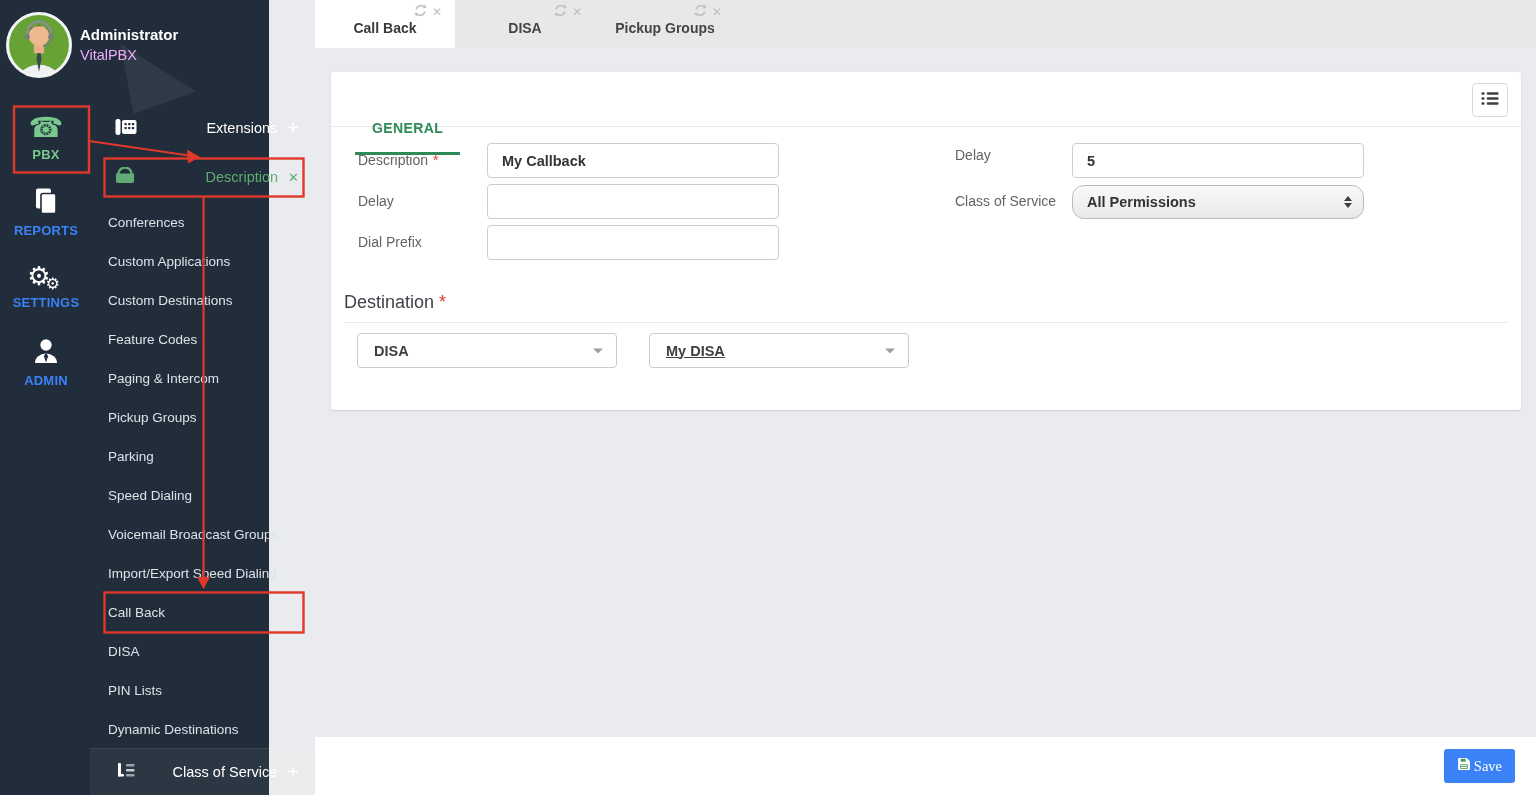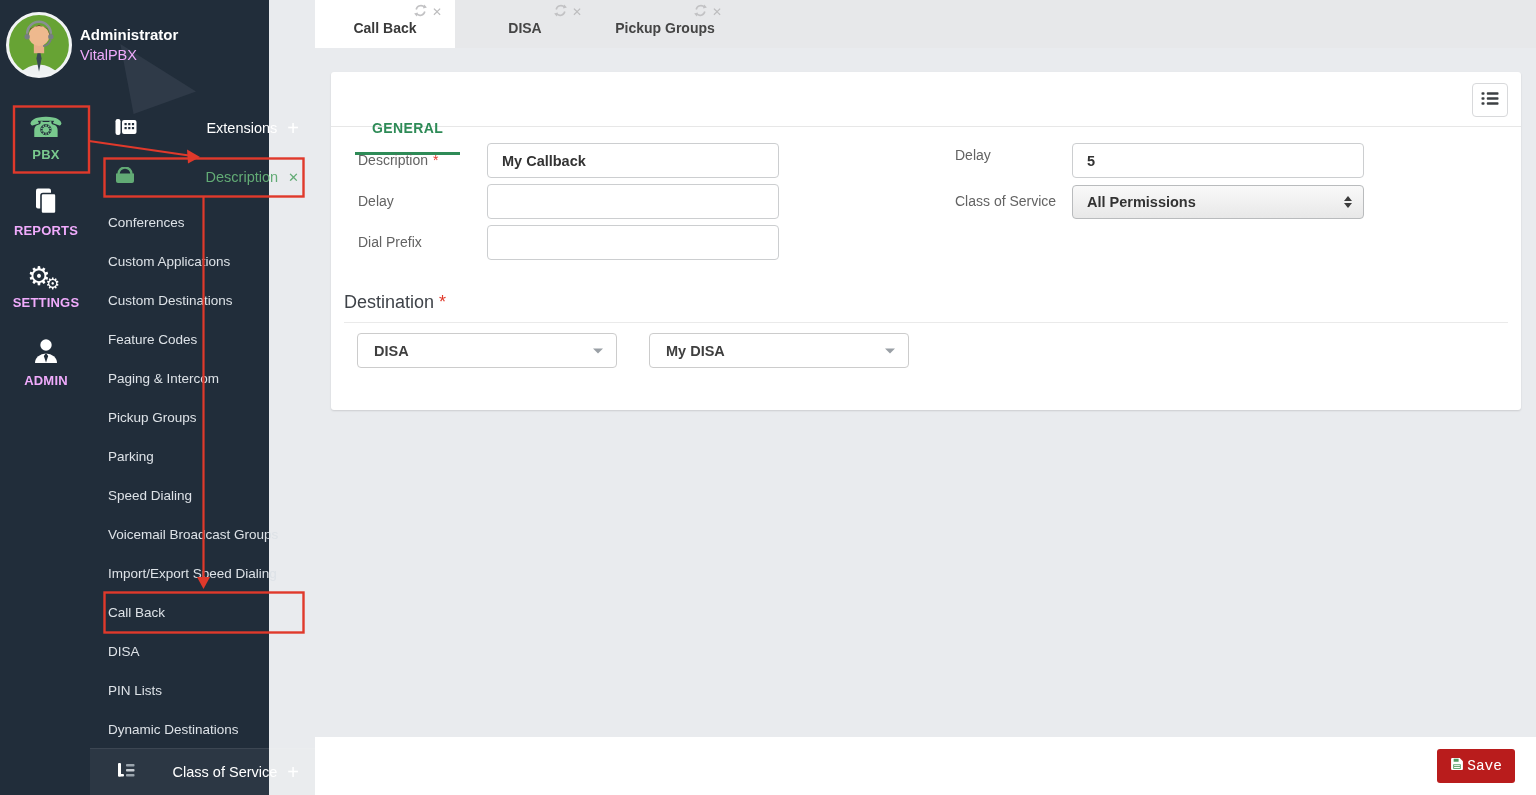--- a/index.html
+++ b/index.html
@@ -8,21 +8,21 @@
 
   
   .sidebar { position:absolute; left:0; top:0; width:269px; height:795px; background:#212d3a; z-index:5; }
   .tri-watermark { position:absolute; left:118px; top:44px; width:78px; height:70px; background:#2f3a48; clip-path:polygon(3% 0, 100% 68%, 20% 100%); }
   .avatar-wrap { position:absolute; left:6px; top:12px; width:66px; height:66px; }
   .user-name { position:absolute; left:80px; top:26px; font-size:15px; font-weight:bold; color:#ffffff; }
   .user-org  { position:absolute; left:80px; top:47px; font-size:14.5px; color:#f0abfc; }
 
   .rail-item { position:absolute; left:0; width:92px; text-align:center; }
   .rail-item .glyph { display:block; height:32px; line-height:32px; font-size:28px; }
-  .rail-item .rlabel { display:block; margin-top:3px; font-size:13px; font-weight:bold; letter-spacing:.2px; color:#f0abfc; }
+  .rail-item .rlabel { display:block; margin-top:3px; font-size:13px; font-weight:bold; letter-spacing:.2px; color:#3b82f6; }
   .rail-pbx { top:112px; } .rail-pbx .glyph, .rail-pbx .rlabel { color:#79c98e; }
   .rail-reports { top:188px; } .rail-settings { top:260px; } .rail-admin { top:338px; }
   .gear-big { font-size:26px; color:#fff; }
   .gear-small { font-size:16px; color:#fff; position:relative; left:-5px; top:4px; }
 
   .panel-row { position:absolute; left:90px; width:225px; display:flex; align-items:center; gap:10px; padding:0 16px 0 25px; color:#fff; font-size:14.5px;text-align:right; }
   .ext-row { top:112px; height:32px; }
   .apps-row { top:158px; height:38px; color:#62ab75; }
   .row-label { flex:1; }
   .plus-glyph { font-size:20px; font-weight:300; color:#fff; }
@@ -50,34 +50,34 @@
   .list-btn { position:absolute; right:13px; top:11px; width:36px; height:34px; background:#fff; border:1px solid #d8d9db; border-radius:4px; display:flex; align-items:center; justify-content:center; cursor:pointer; }
 
   .f-label { position:absolute; height:35px; line-height:35px; font-size:14px; color:#636363; }
   .f-label .req, .dest-head .req { color:#e0392b; margin-left:5px; }
   .f-input { position:absolute; height:35px; width:292px; border:1px solid #ccced0; border-radius:4px; padding:0 14px; font-family:inherit; font-size:14.5px; font-weight:bold; color:#333; background:#fff; outline:none; }
   .lbl-desc { left:27px; top:71px; }  .inp-desc { left:156px; top:71px; }
   .lbl-num  { left:27px; top:112px; } .inp-num  { left:156px; top:112px; }
   .lbl-pref { left:27px; top:153px; } .inp-pref { left:156px; top:153px; }
   .lbl-delay{ left:624px; top:66px; } .inp-delay{ left:741px; top:71px; }
   .lbl-cos  { left:624px; top:112px; }
-  .sel-cos { position:absolute; left:741px; top:113px; width:292px; height:34px; background:linear-gradient(#f9f9f9,#e8e8e8); border:1px solid #b9bbbd; border-radius:4px; display:flex; align-items:center; padding:0 14px; font-size:14.5px; font-weight:bold; color:#333; cursor:pointer; }
+  .sel-cos { position:absolute; left:741px; top:113px; width:292px; height:34px; background:linear-gradient(#f9f9f9,#e8e8e8); border:1px solid #b9bbbd; border-radius:12px; display:flex; align-items:center; padding:0 14px; font-size:14.5px; font-weight:bold; color:#333; cursor:pointer; }
   .sel-arrows { position:absolute; right:11px; top:50%; transform:translateY(-50%); display:flex; flex-direction:column; gap:2px; }
   .arr-up { width:0; height:0; border-left:4px solid transparent; border-right:4px solid transparent; border-bottom:5px solid #3c3c3c; }
   .arr-down { width:0; height:0; border-left:4px solid transparent; border-right:4px solid transparent; border-top:5px solid #3c3c3c; }
 
   .dest-head { position:absolute; left:13px; top:220px; font-size:18px; color:#3f4349; }
   .dest-divider { position:absolute; left:13px; right:13px; top:250px; border-top:1px solid #eaeaea; }
   .dropdown { position:absolute; top:261px; width:260px; height:35px; border:1px solid #cccccc; border-radius:4px; background:#fff; display:flex; align-items:center; padding:0 16px; font-size:14.5px; font-weight:bold; color:#3f3f3f; cursor:pointer; }
-  .dd-type { left:26px; } .dd-target { left:318px; }
+  .dd-type { left:26px; } .dd-target { left:318px;text-decoration:underline; }
   .dd-caret { position:absolute; right:13px; top:50%; transform:translateY(-50%); width:0; height:0; border-left:5px solid transparent; border-right:5px solid transparent; border-top:5px solid #9aa0a6; }
 
   
   .footer { position:absolute; left:315px; top:737px; width:1221px; height:58px; background:#ffffff; }
-  .save-btn { position:absolute; right:21px; top:12px; height:34px; padding:0 13px; background:#b91c1c; color:#fff; border:none; border-radius:3px; font-family:Liberation Mono, monospace; font-size:14.5px; display:inline-flex; align-items:center; gap:3px; cursor:pointer; }
+  .save-btn { position:absolute; right:21px; top:12px; height:34px; padding:0 13px; background:#3b82f6; color:#fff; border:none; border-radius:3px; font-family:Liberation Serif, serif; font-size:14.5px; display:inline-flex; align-items:center; gap:3px; cursor:pointer; }
 </style>
 </head>
 <body>
 
 <div class="sidebar">
   <div class="tri-watermark"></div>
 
   <div class="avatar-wrap">
     <svg width="66" height="66" viewBox="0 0 64 64">
       <defs>

